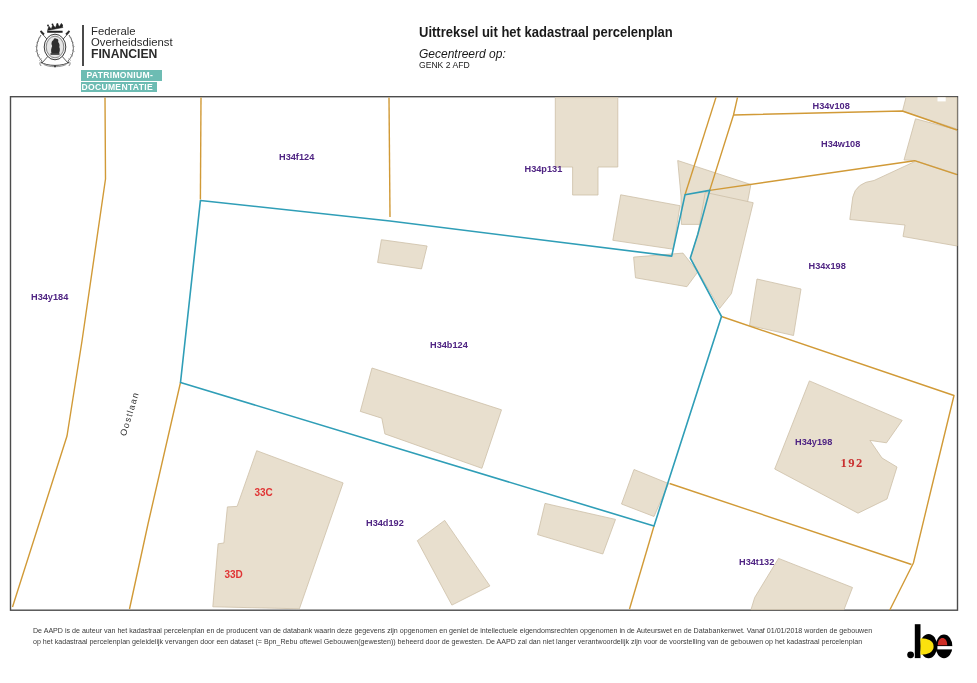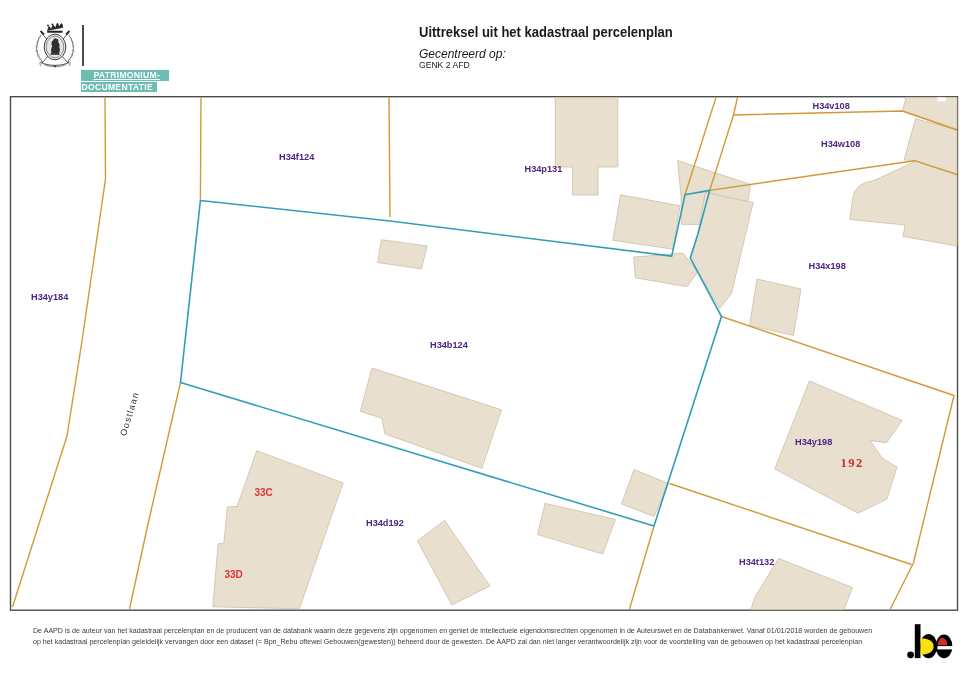--- a/index.html
+++ b/index.html
@@ -37,22 +37,23 @@
 
       <path d="M7 40 c5 4.5 23 4.5 28 0" stroke="#4a4a4a" stroke-width="1"></path>
       <path d="M9.5 42.3 c5 3.2 18 3.2 23 0" stroke="#777" stroke-width="0.8"></path>
       <path d="M6.8 39.5 c-1.5 1.5-1 3.5 0.5 4.5 M35.2 39.5 c1.5 1.5 1 3.5-0.5 4.5" stroke="#666" stroke-width="0.8"></path>
       <circle cx="21" cy="44.3" r="1.1" fill="#3c3c3c" stroke="none"></circle>
     </g>
   </svg>
 
   <div class="abs" style="left:82.3px;top:24.5px;width:1.7px;height:41px;background:#4a4a4a;"></div>
 
+  <div class="abs" style="left:91px;top:25.5px;font-size:11.3px;line-height:11.6px;color:#2a2a2a;">Federale<br>Overheidsdienst<br><span style="font-weight:bold;font-size:12.2px;letter-spacing:0px;">FINANCIEN</span></div>
 
-  <div class="abs" style="left:81.4px;top:70.3px;width:76px;height:10.4px;background:#6dbcb3;color:#fff;font-size:8.6px;font-weight:bold;letter-spacing:0.3px;line-height:10.6px;padding-left:12px;text-decoration:underline;">PATRIMONIUM-</div>
+  <div class="abs" style="left:81.4px;top:70.3px;width:76px;height:10.4px;background:#6dbcb3;color:#fff;font-size:8.6px;font-weight:bold;letter-spacing:0.3px;line-height:10.6px;padding-left:5px;">PATRIMONIUM-</div>
 
   <div class="abs" style="left:81.4px;top:81.9px;width:76px;height:10.4px;background:#6dbcb3;color:#fff;font-size:8.6px;font-weight:bold;letter-spacing:0.3px;line-height:10.6px;">DOCUMENTATIE</div>
 
   <div class="abs" style="left:419px;top:24.3px;font-size:14.2px;font-weight:bold;color:#1a1a1a;transform:scaleX(0.917);transform-origin:left top;white-space:nowrap;">Uittreksel uit het kadastraal percelenplan</div>
 
   <div class="abs" style="left:419px;top:46.8px;font-size:12px;color:#1a1a1a;font-style:italic;">Gecentreerd op:</div>
 
   <div class="abs" style="left:419px;top:60.2px;font-size:8.6px;color:#1a1a1a;">GENK 2 AFD</div>
 
 </div>

